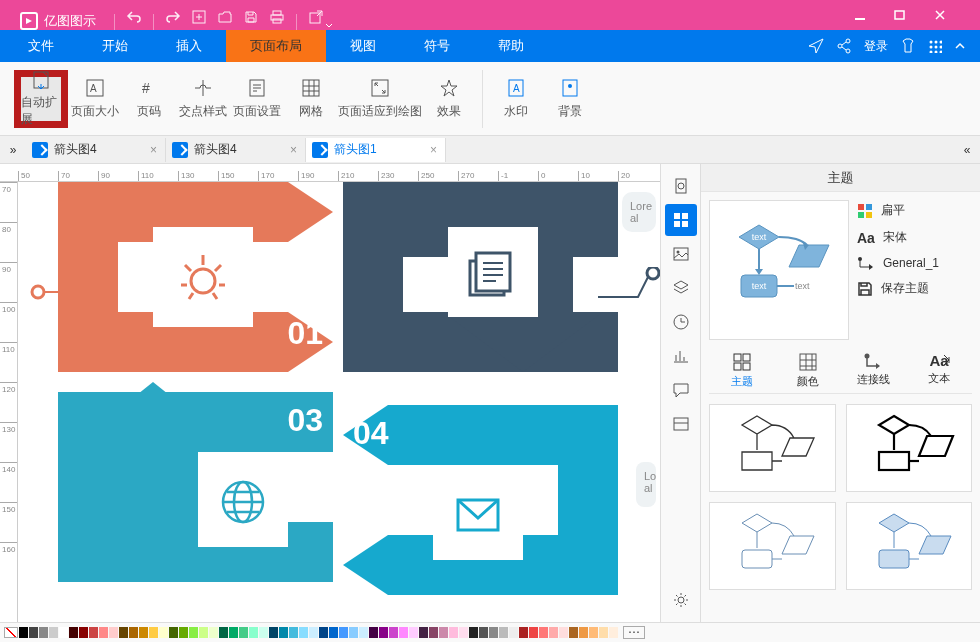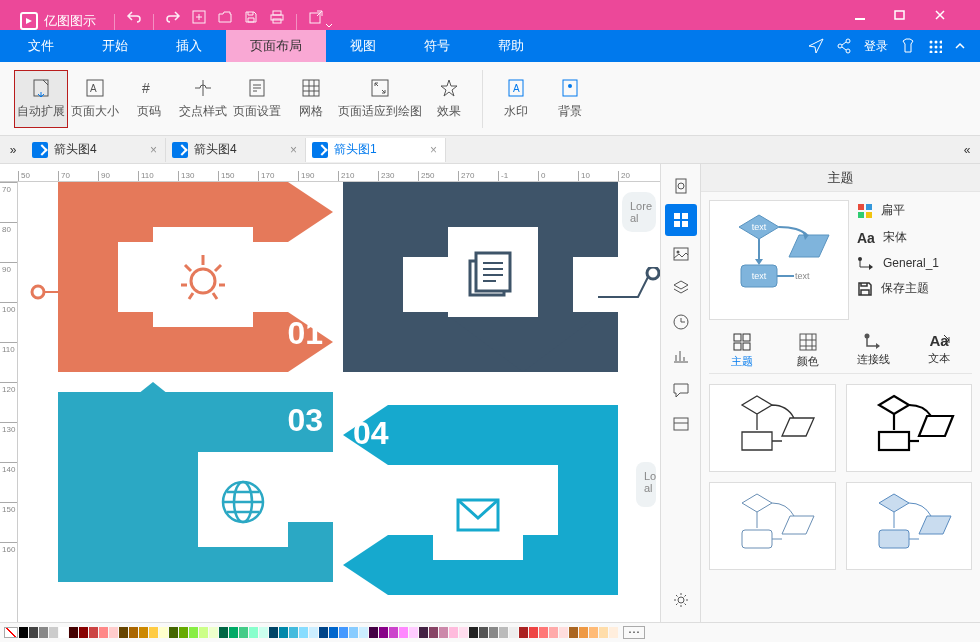--- a/index.html
+++ b/index.html
@@ -8,31 +8,31 @@
 .titlebar { height: 30px; background: #ec4899; display: flex; align-items: flex-end; padding: 0 20px; color: #fff; }
 .titlebar .logo { width: 18px; height: 18px; border: 2px solid #fff; border-radius: 3px; margin-right: 6px; display: flex; align-items: center; justify-content: center; }
 .titlebar .title { font-size: 13px; margin-right: 12px; }
 .titlebar .tb-sep { width: 1px; height: 16px; background: rgba(255,255,255,0.4); margin: 0 6px; }
 .titlebar .tb-btn { width: 26px; height: 26px; display: flex; align-items: center; justify-content: center; cursor: pointer; opacity: 0.9; }
 .titlebar .spacer { flex: 1; }
 .win-ctrl { width: 40px; height: 30px; display: flex; align-items: center; justify-content: center; cursor: pointer; }
 
 .menubar { height: 32px; background: #0079ED; display: flex; align-items: stretch; color: #fff; padding-left: 4px; }
 .menubar .tab { padding: 0 24px; display: flex; align-items: center; font-size: 13px; cursor: pointer; }
-.menubar .tab.active { background: #f9a8d4; color: #333; }
+.menubar .tab.active { background: #f97316; color: #333; }
 .menubar .spacer { flex: 1; }
 .menubar .right { display: flex; align-items: center; gap: 12px; padding-right: 14px; }
 .menubar .right .ic { cursor: pointer; display:flex; align-items:center; gap:4px;}
 
 .ribbon { height: 74px; background: #f9f9f9; border-bottom: 1px solid #ddd; display: flex; align-items: center; padding: 0 8px; }
 .ribbon .group { display: flex; align-items: center; border-right: 1px solid #e0e0e0; height: 58px; padding: 0 6px; }
 .ribbon .rbtn { width: 54px; height: 58px; display: flex; flex-direction: column; align-items: center; justify-content: center; gap: 4px; cursor: pointer; font-size: 12px; color: #555; }
 .ribbon .rbtn.wide { width: 84px; }
 .ribbon .rbtn .ic { width: 22px; height: 22px; display: flex; align-items: center; justify-content: center; }
-.ribbon .rbtn.active { background: #e8e8e8; border: 1px solid #b91c1c; }
+.ribbon .rbtn.active { background: #e8e8e8; border: 7px solid #b91c1c; }
 
 .docbar { height: 28px; background: #f0f0f0; border-bottom: 1px solid #ddd; display: flex; align-items: center; font-size: 12px; }
 .docbar .exp { width: 26px; text-align: center; cursor: pointer; }
 .docbar .doctab { height: 24px; display: flex; align-items: center; padding: 0 8px 0 6px; gap: 6px; border-right: 1px solid #ddd; min-width: 140px; cursor: pointer; }
 .docbar .doctab.active { background: #fff; }
 .docbar .doctab .di { width: 16px; height: 16px; background: #0079ED; border-radius: 2px; position: relative; }
 .docbar .doctab .di::after { content:''; position:absolute; right:2px; top:4px; width:6px; height:6px; border-top:2px solid #fff; border-right:2px solid #fff; transform:rotate(45deg);}
 .docbar .doctab .cl { margin-left: auto; opacity: 0.5; }
 
 .main { display: flex; height: 458px; }
@@ -58,21 +58,21 @@
 .sidecol { width: 40px; background: #f9f9f9; border-left: 1px solid #ddd; display: flex; flex-direction: column; align-items:center; padding-top:6px; gap:2px;}
 .sidecol .sbtn { width:32px; height:32px; display:flex; align-items:center; justify-content:center; cursor:pointer; border-radius:3px;}
 .sidecol .sbtn.active { background:#0079ED; color:#fff;}
 .sidecol .sbtn.last { margin-top:auto; margin-bottom:6px;}
 
 .panel { width: 280px; background: #f9f9f9; border-left: 1px solid #ddd; display:flex; flex-direction:column;}
 .panel .phead { height:28px; display:flex; align-items:center; justify-content:center; font-size:13px; border-bottom:1px solid #e5e5e5; background:#f0f0f0;}
 .panel .pbody { flex:1; padding:8px; overflow:auto;}
 
 .theme-top { display:flex; gap:8px; }
-.theme-preview { width:140px; height:120px; background:#fff; border:1px solid #ddd; display:flex; align-items:center; justify-content:center; }
+.theme-preview { width:140px; height:140px; background:#fff; border:1px solid #ddd; display:flex; align-items:center; justify-content:center; }
 .theme-attrs { flex:1; display:flex; flex-direction:column; gap:10px; padding-top:2px;}
 .theme-attrs .row { display:flex; align-items:center; gap:8px; font-size:12px; cursor:pointer;}
 
 .theme-tabs { display:flex; border-bottom:1px solid #e5e5e5; margin-top:12px; justify-content:space-around; padding-bottom:4px;}
 .theme-tabs .tt { display:flex; flex-direction:column; align-items:center; gap:2px; font-size:11px; cursor:pointer; width:56px;}
 .theme-tabs .tt.active { color:#0079ED; }
 
 .theme-grid { display:grid; grid-template-columns:1fr 1fr; gap:10px; margin-top:10px;}
 .theme-grid .cell { height:88px; background:#fff; border:1px solid #ddd; display:flex; align-items:center; justify-content:center;}
 

